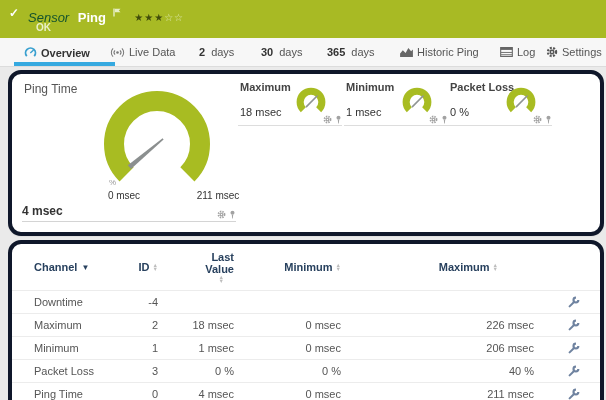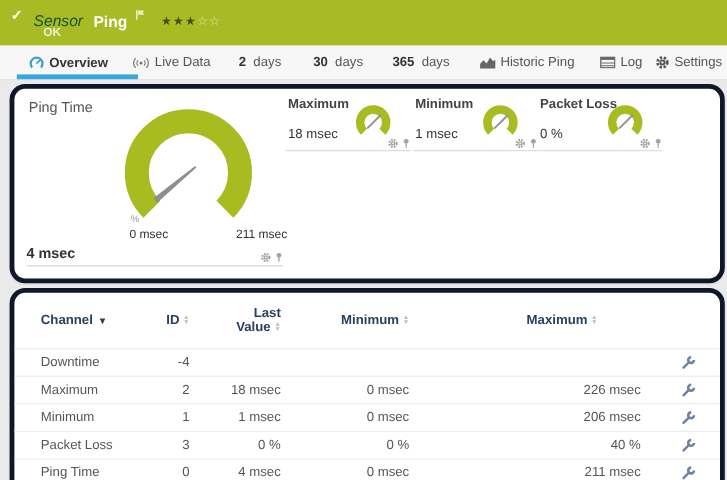--- a/index.html
+++ b/index.html
@@ -60,21 +60,21 @@
   
   .trow{display:grid;grid-template-columns:100px 24px 76px 107px 193px 1fr;
         padding:0 12px 0 22px;align-items:center;font-size:11px;color:#555;}
   .thead{height:46px;color:#28415e;font-weight:bold;}
   .tbody-row{height:22px;border-top:1px solid #ececec;}
   .cr{text-align:right;}
   .thead .cell{display:flex;align-items:center;}
   .thead .cr{justify-content:flex-end;}
   .thead .maxpad{padding-right:36px;}
   .lastcol{display:flex;flex-direction:column;align-items:flex-end;line-height:12px;}
-  .lastcol .l2{display:flex;align-items:center;}
+  .lastcol .l2{display:flex;align-items:center;flex-direction:column;}
   .sort{display:inline-flex;flex-direction:column;margin-left:3px;color:#bdbdbd;
         font-size:5.5px;line-height:4.5px;cursor:pointer;}
   .sortdn{font-size:8px;color:#28415e;margin-left:4px;}
   .wrcell{display:flex;justify-content:flex-end;padding-right:8px;}
   .wrench{width:13px;height:13px;color:#6f83a0;cursor:pointer;}
 </style>
 </head>
 <body>
 
 <svg width="0" height="0" style="position:absolute">

